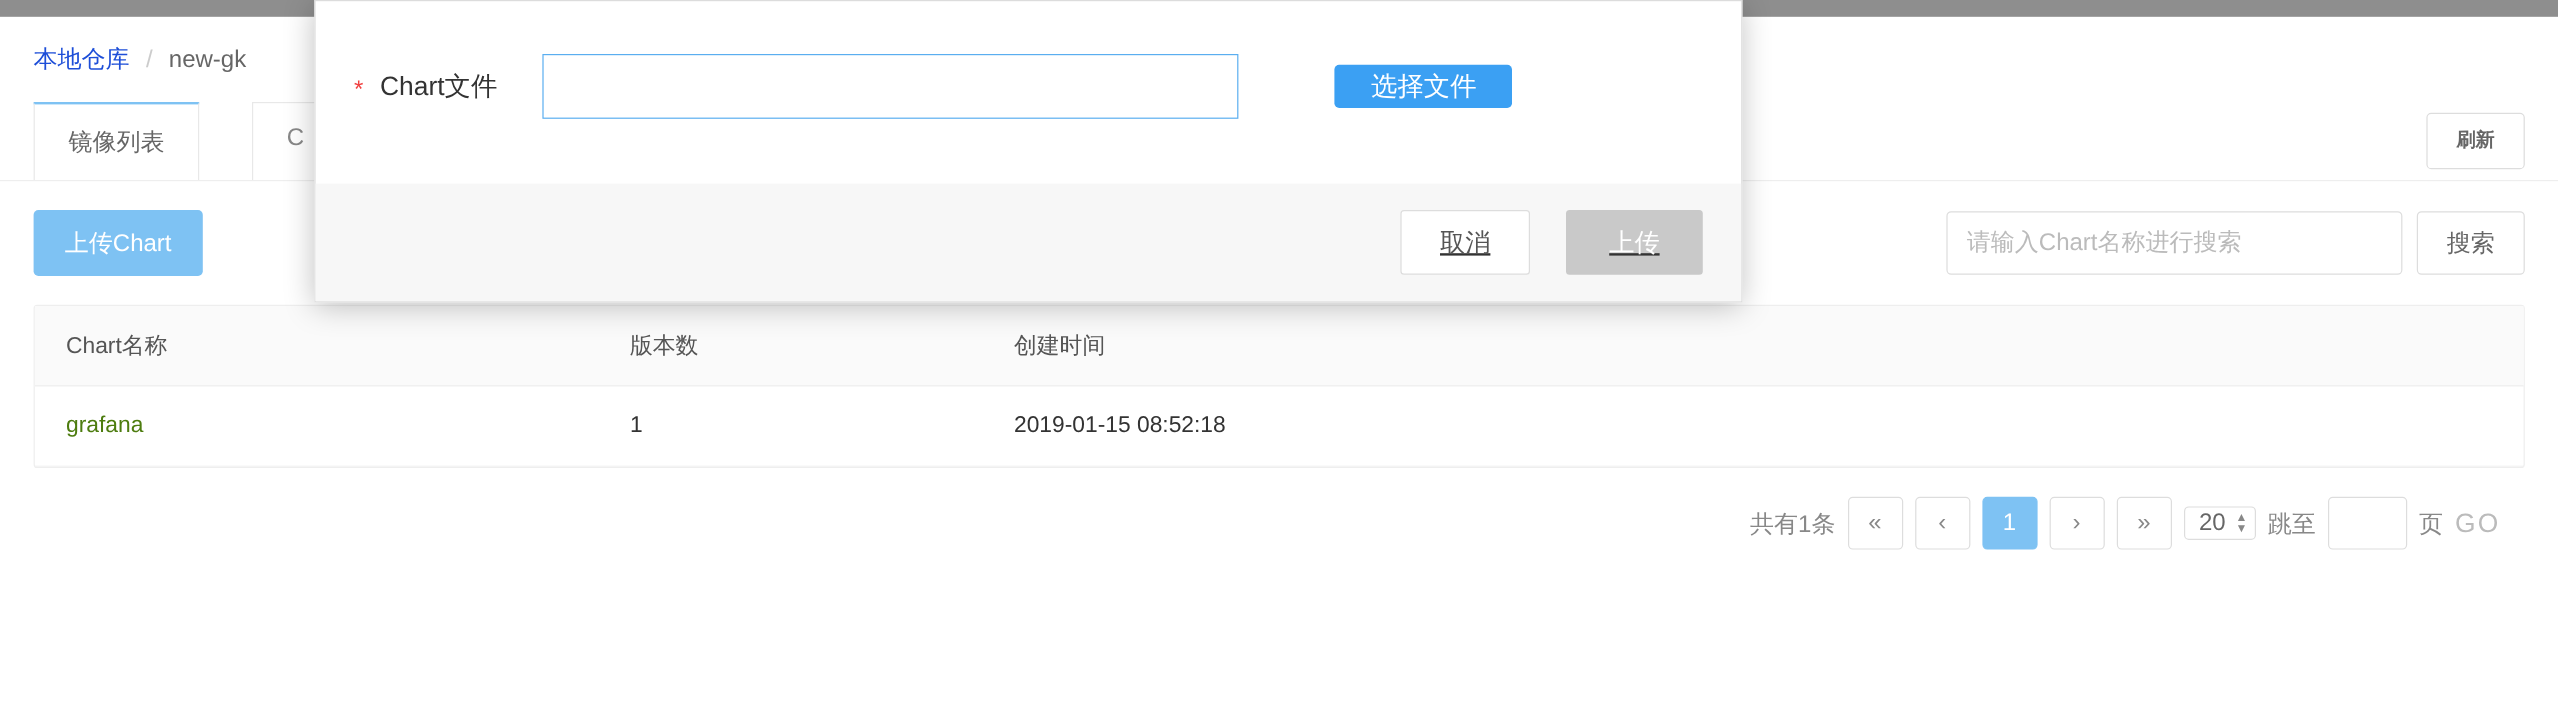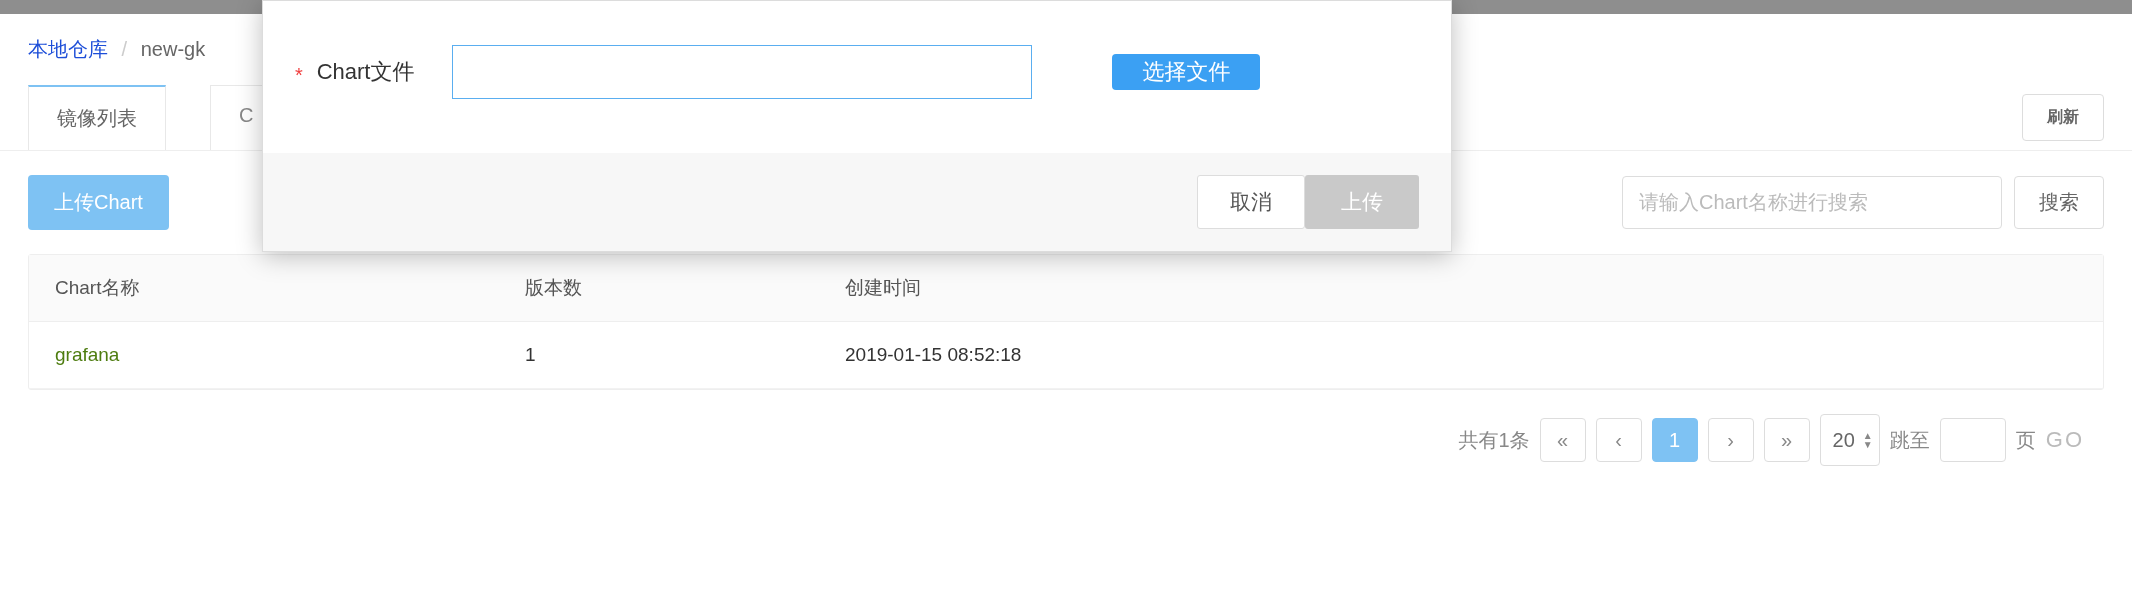--- a/index.html
+++ b/index.html
@@ -133,21 +133,21 @@
       align-items: center;
       justify-content: center;
       color: #888;
       cursor: pointer;
       font-size: 20px;
     }
     .pg-btn.active { background: #7ec2f3; color: #fff; border-color: #7ec2f3; }
     .pg-size {
       border: 1px solid #ddd;
       border-radius: 4px;
-      height: 52px;
+      height: 28px;
       padding: 0 24px 0 12px;
       display: inline-flex;
       align-items: center;
       position: relative;
       color: #666;
       cursor: pointer;
     }
     .pg-size .arr {
       position: absolute;
       right: 6px;
@@ -213,20 +213,22 @@
       padding: 3px 30px;
       border-radius: 4px;
       cursor: pointer;
       margin-left: 80px;
     }
     .modal-footer {
       background: #f7f7f7;
       padding: 22px 32px;
       display: flex;
       justify-content: flex-end;
+      gap: 30px;
+      text-decoration: underline;
     }
     .btn-cancel {
       border: 1px solid #ddd;
       background: #fff;
       color: #555;
       font-size: 21px;
       padding: 12px 32px;
       border-radius: 3px;
       cursor: pointer;
     }

